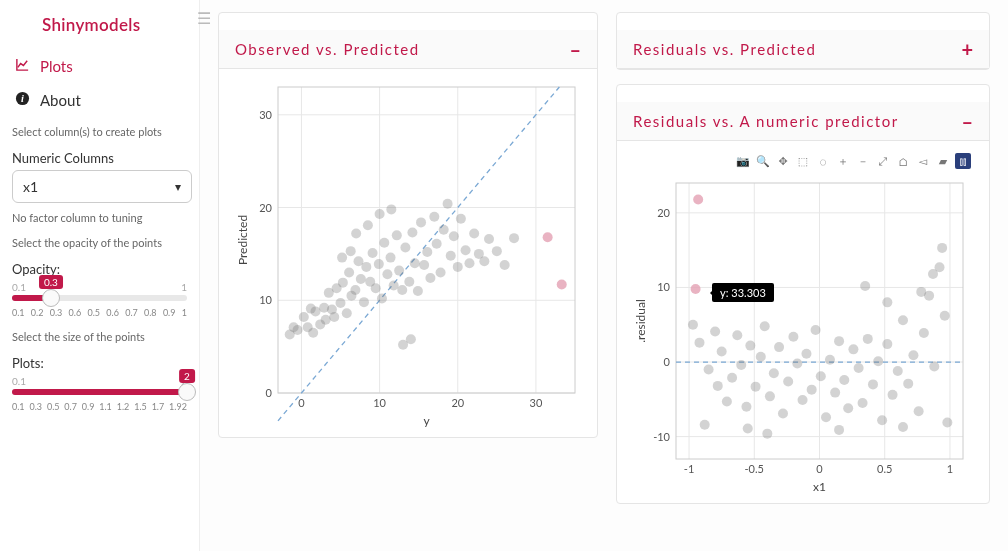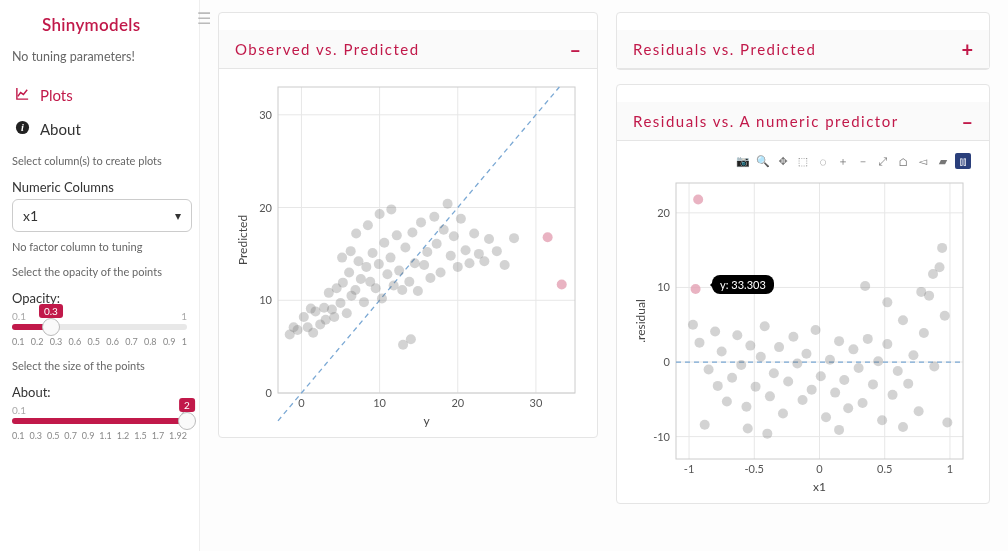--- a/index.html
+++ b/index.html
@@ -43,21 +43,20 @@
 .pt-hi { fill: #e4a0b3; fill-opacity: .8; }
 .tooltip { position: absolute; background: #000; color: #fff; font-size: 11px; padding: 3px 8px; border-radius: 2px; }
 .tooltip::before { content:""; position:absolute; left:-6px; top:50%; transform:translateY(-50%); border:4px solid transparent; border-right-color:#000; }
 </style>
 </head>
 <body>
 
 <div class="app">
   <aside class="sidebar">
     <div class="title">Shinymodels</div>
-    <div class="sub">No tuning parameters!</div>
 
     <div class="nav-item active">
       <span class="ico">
         <svg width="15" height="15" viewBox="0 0 16 16">
             <path d="M2 2v12h12" stroke="#c1194a" stroke-width="1.5" fill="none"></path>
             <path d="M3 11l3-4 3 2 4-5" stroke="#c1194a" stroke-width="1.5" fill="none"></path>
           </svg>
       </span>
       <span>Plots</span>
     </div>
@@ -99,21 +98,21 @@
           <span>0.5</span>
           <span>0.6</span>
           <span>0.7</span>
           <span>0.8</span>
           <span>0.9</span>
           <span>1</span>
         </div>
     </div>
 
     <div class="section-hint">Select the size of the points</div>
-    <div class="label">About:</div>
+    <div class="label">Plots:</div>
     <div class="slider-wrap">
       <div class="slider-head">
         <span>0.1</span>
         <span>2</span>
       </div>
       <div class="slider-track">
         <div class="slider-fill" id="sz-fill" style="width: 100%;"></div>
         <div class="slider-bubble" id="sz-bubble" style="left: 100%;">2</div>
         <div class="slider-handle" id="sz-handle" style="left: 100%;"></div>
       </div>
@@ -356,19 +355,19 @@
                 <text class="tick-label" x="188.5" y="298" text-anchor="middle">0</text>
                 <text class="tick-label" x="253.72727272727272" y="298" text-anchor="middle">0.5</text>
                 <text class="tick-label" x="318.95454545454544" y="298" text-anchor="middle">1</text>
                 <text class="tick-label" x="39" y="265.6216216216216" text-anchor="end">-10</text>
                 <text class="tick-label" x="39" y="191.02702702702703" text-anchor="end">0</text>
                 <text class="tick-label" x="39" y="116.43243243243245" text-anchor="end">10</text>
                 <text class="tick-label" x="39" y="41.83783783783784" text-anchor="end">20</text>
                 <text class="axis-label" x="188.5" y="316" text-anchor="middle">x1</text>
                 <text class="axis-label" transform="rotate(-90)" x="-146" y="14" text-anchor="middle">.residual</text>
               </svg>
-            <div class="tooltip" id="tooltip1" style="left: 81.0909px; top: 100px; border-radius: 8px;">y: 33.303</div>
+            <div class="tooltip" id="tooltip1" style="left: 81.0909px; top: 108px;">y: 33.303</div>
           </div>
         </div>
       </div>
     </div>
   </main>
 </div>
 
 </body></html>

